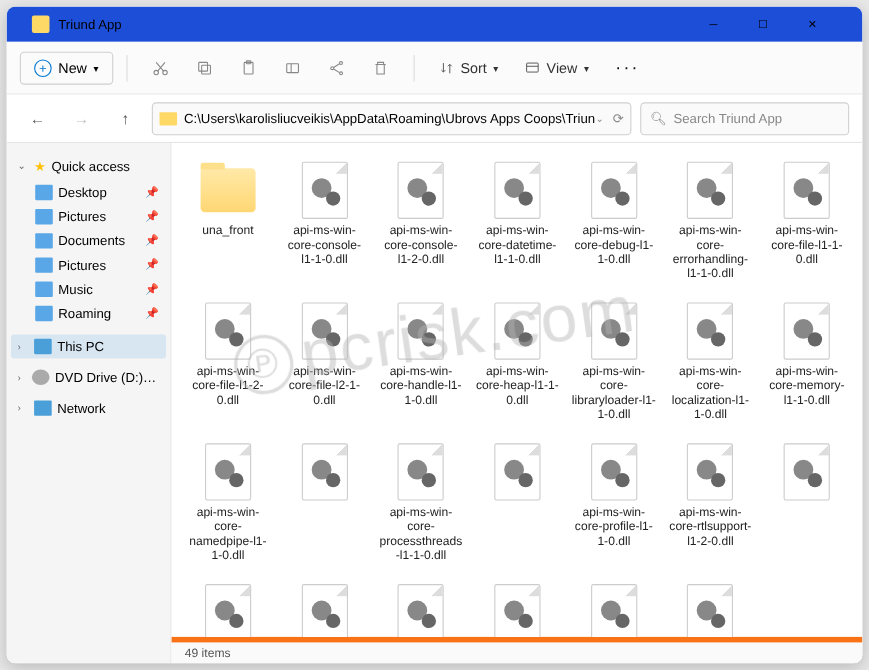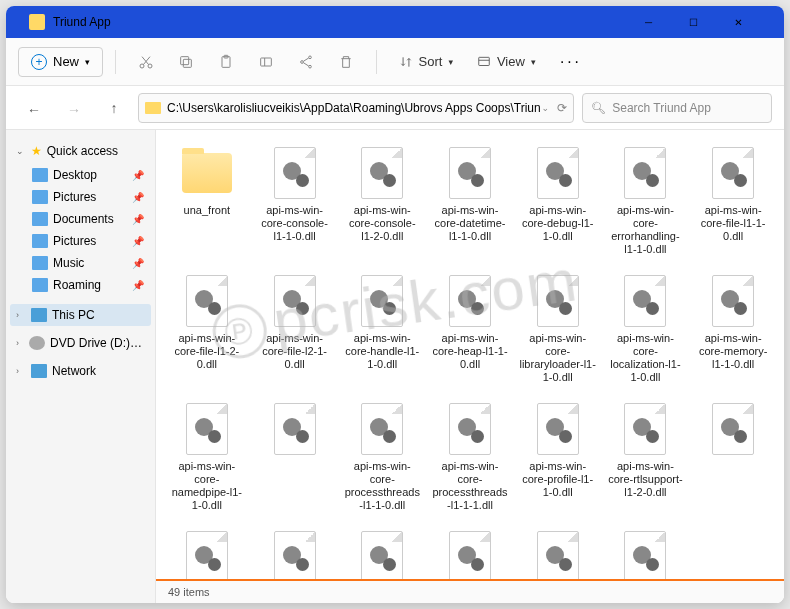--- a/index.html
+++ b/index.html
@@ -43,21 +43,21 @@
 .file-item { display: flex; flex-direction: column; align-items: center; cursor: pointer; padding: 2px; border-radius: 3px; }
 .file-icon { width: 54px; height: 54px; display: flex; align-items: center; justify-content: center; margin-bottom: 4px; position: relative; }
 .file-label { font-size: 11px; text-align: center; line-height: 13px; word-break: break-word; max-width: 82px; color: #222; }
 .folder-ico { width: 50px; height: 40px; background: linear-gradient(#ffe9a8, #ffd773); border-radius: 2px 4px 4px 4px; position: relative; }
 .folder-ico::before { content: ''; position: absolute; top: -5px; left: 0; width: 22px; height: 6px; background: #ffe08a; border-radius: 2px 2px 0 0; }
 .dll-ico { width: 42px; height: 52px; background: #fff; border: 1px solid #ccc; border-radius: 2px; position: relative; }
 .dll-ico::after { content: ''; position: absolute; top: 0; right: 0; width: 10px; height: 10px; background: linear-gradient(135deg, transparent 50%, #ddd 50%); }
 .gear { position: absolute; border-radius: 50%; background: #888; }
 .gear.g1 { width: 18px; height: 18px; top: 14px; left: 8px; }
 .gear.g2 { width: 13px; height: 13px; top: 26px; left: 21px; background: #666; }
-.statusbar { height: 24px; display: flex; align-items: center; padding: 0 12px; font-size: 11px; color: #555; border-top: 2px solid #f97316; background: #fafafa; }
+.statusbar { height: 24px; display: flex; align-items: center; padding: 0 12px; font-size: 11px; color: #555; border-top: 5px solid #f97316; background: #fafafa; }
 .watermark { position: absolute; top: 50%; left: 50%; transform: translate(-50%, -50%) rotate(-8deg); font-size: 60px; font-weight: 300; color: rgba(180,180,180,0.45); pointer-events: none; letter-spacing: 2px; white-space: nowrap;}
 .wm-logo { display: inline-flex; width: 54px; height: 54px; border: 3px solid rgba(180,180,180,0.45); border-radius: 50%; align-items: center; justify-content: center; font-size: 38px; vertical-align: middle; margin-right: 8px; }
 </style>
 </head>
 <body>
 
 <div class="window">
 
   <div class="titlebar">
     <div class="titlebar-icon"></div>
@@ -358,21 +358,20 @@
             </div>
             <div class="file-label">api-ms-win-core-processthreads-l1-1-0.dll</div>
           </div>
           <div class="file-item">
             <div class="file-icon">
               <div class="dll-ico">
                 <div class="gear g1"></div>
                 <div class="gear g2"></div>
               </div>
             </div>
-            <div class="file-label">api-ms-win-core-processthreads-l1-1-1.dll</div>
           </div>
           <div class="file-item">
             <div class="file-icon">
               <div class="dll-ico">
                 <div class="gear g1"></div>
                 <div class="gear g2"></div>
               </div>
             </div>
             <div class="file-label">api-ms-win-core-profile-l1-1-0.dll</div>
           </div>

